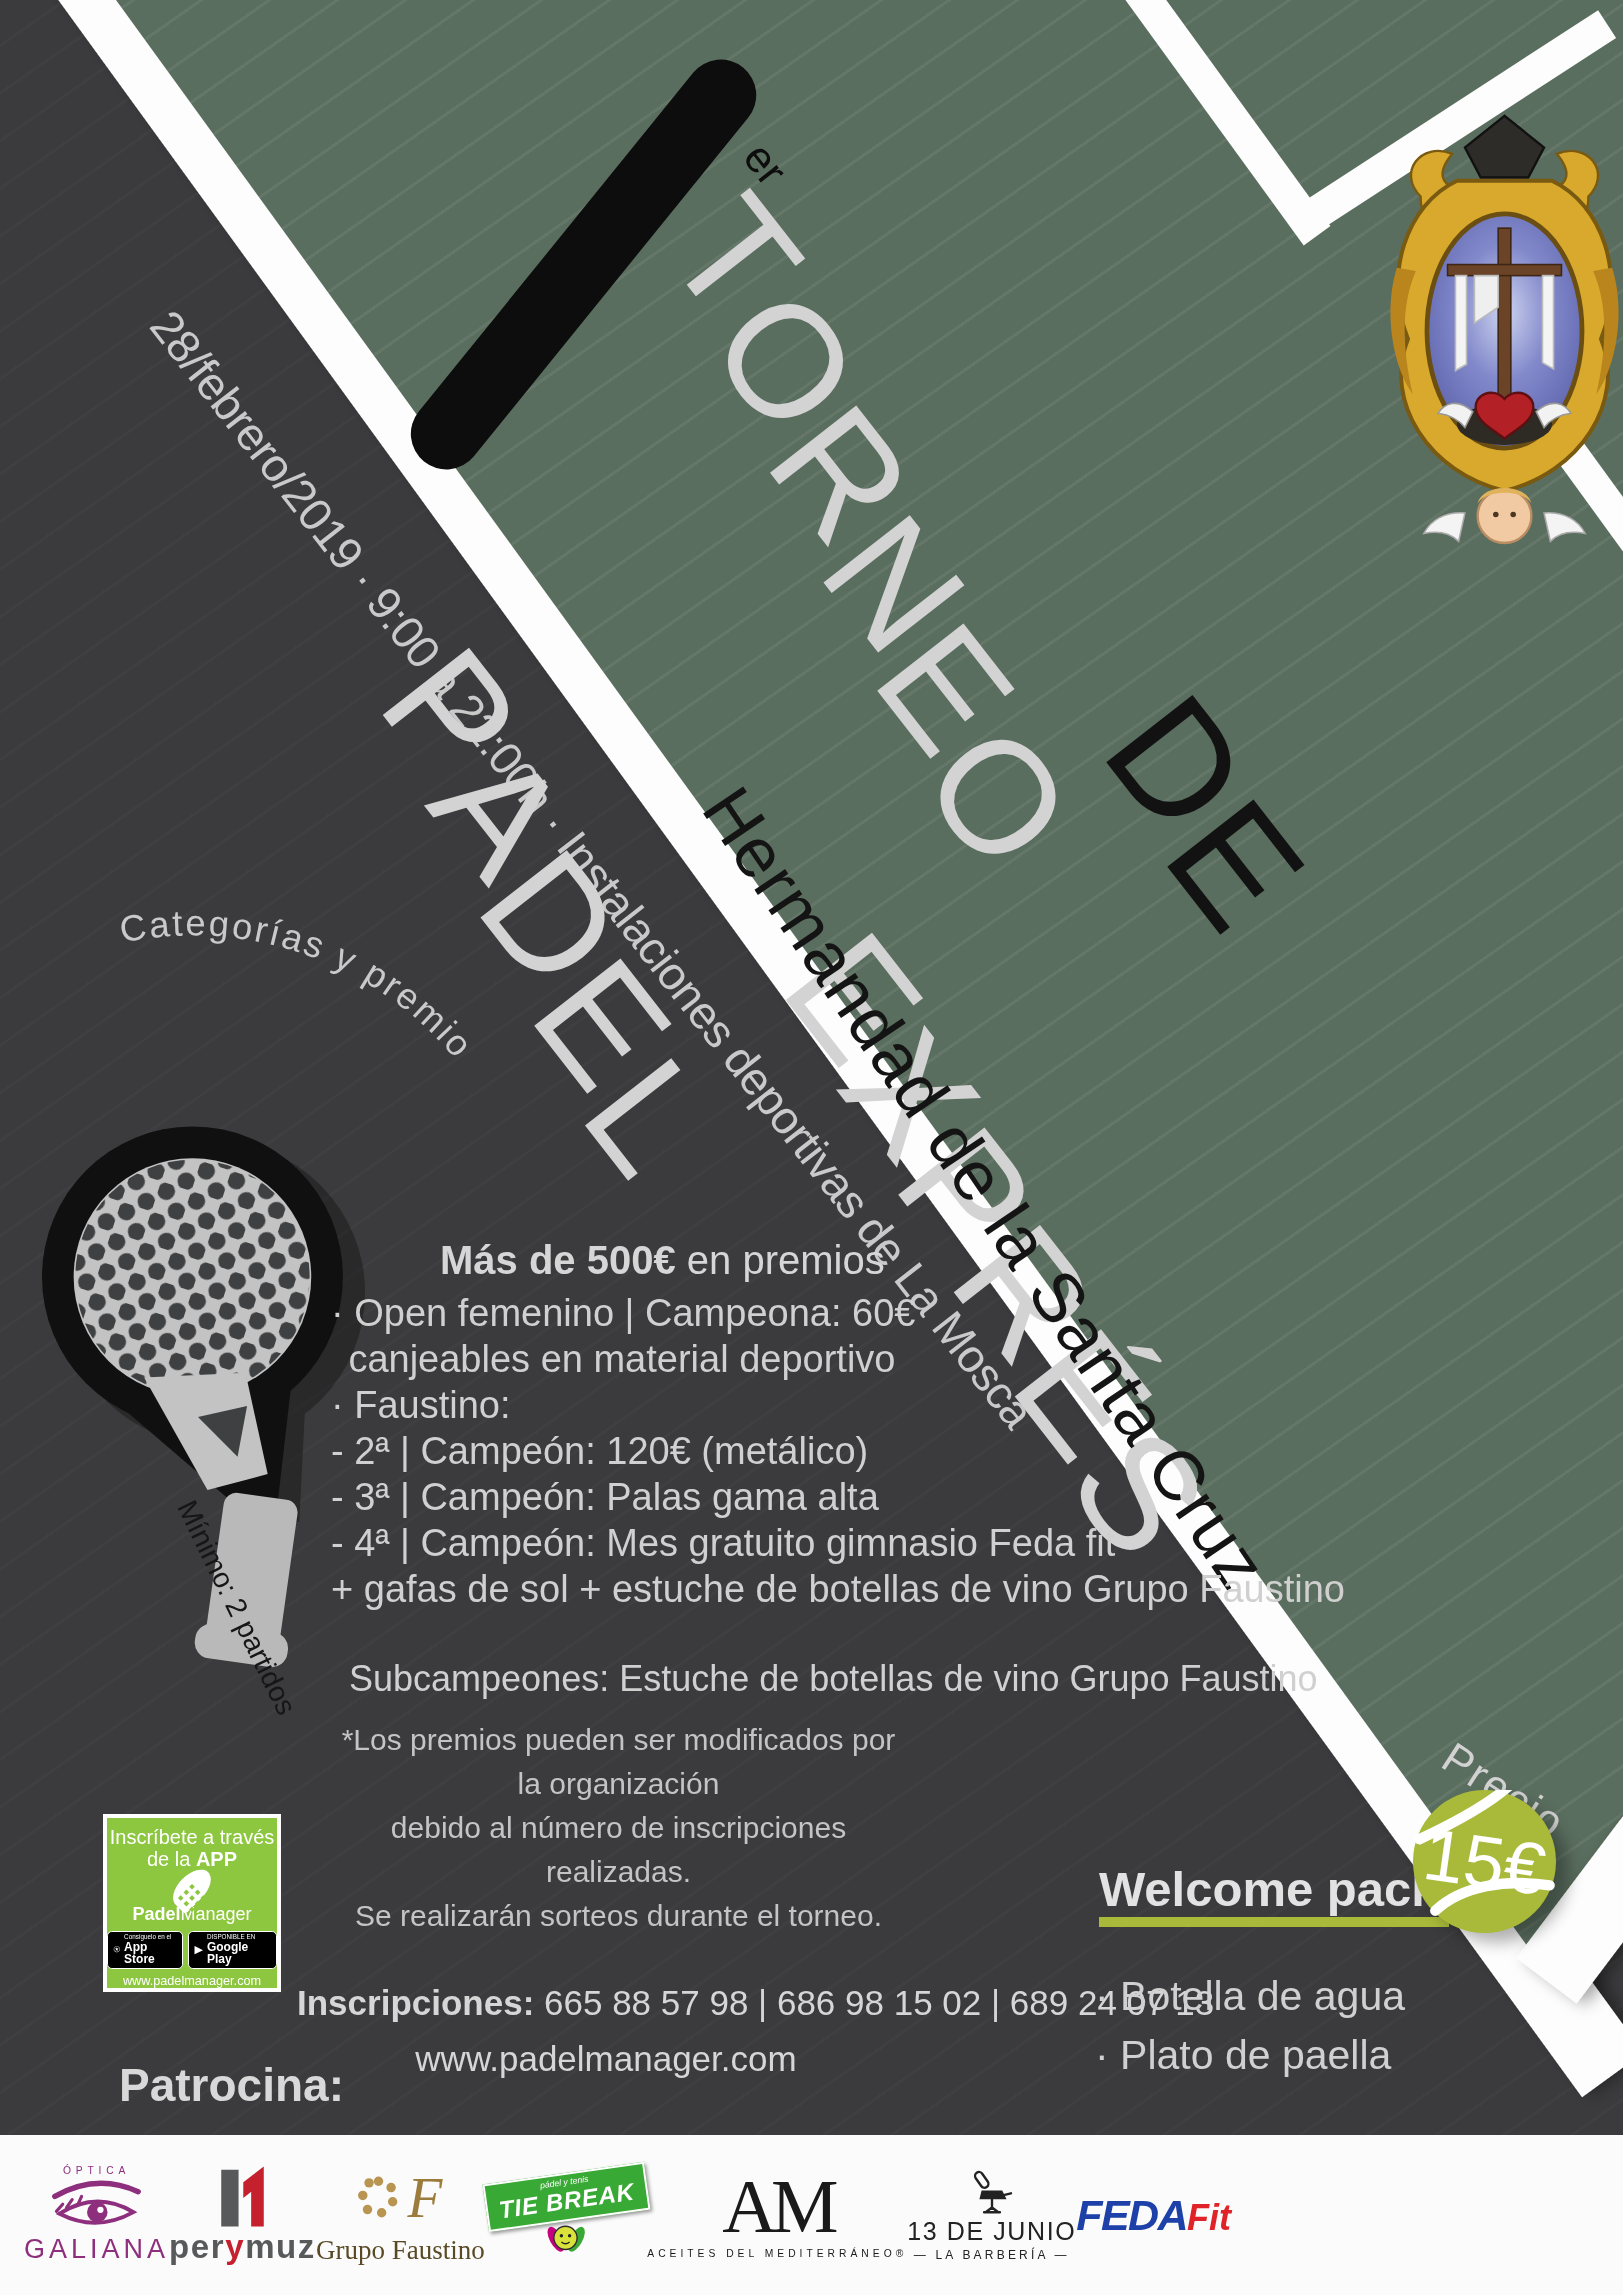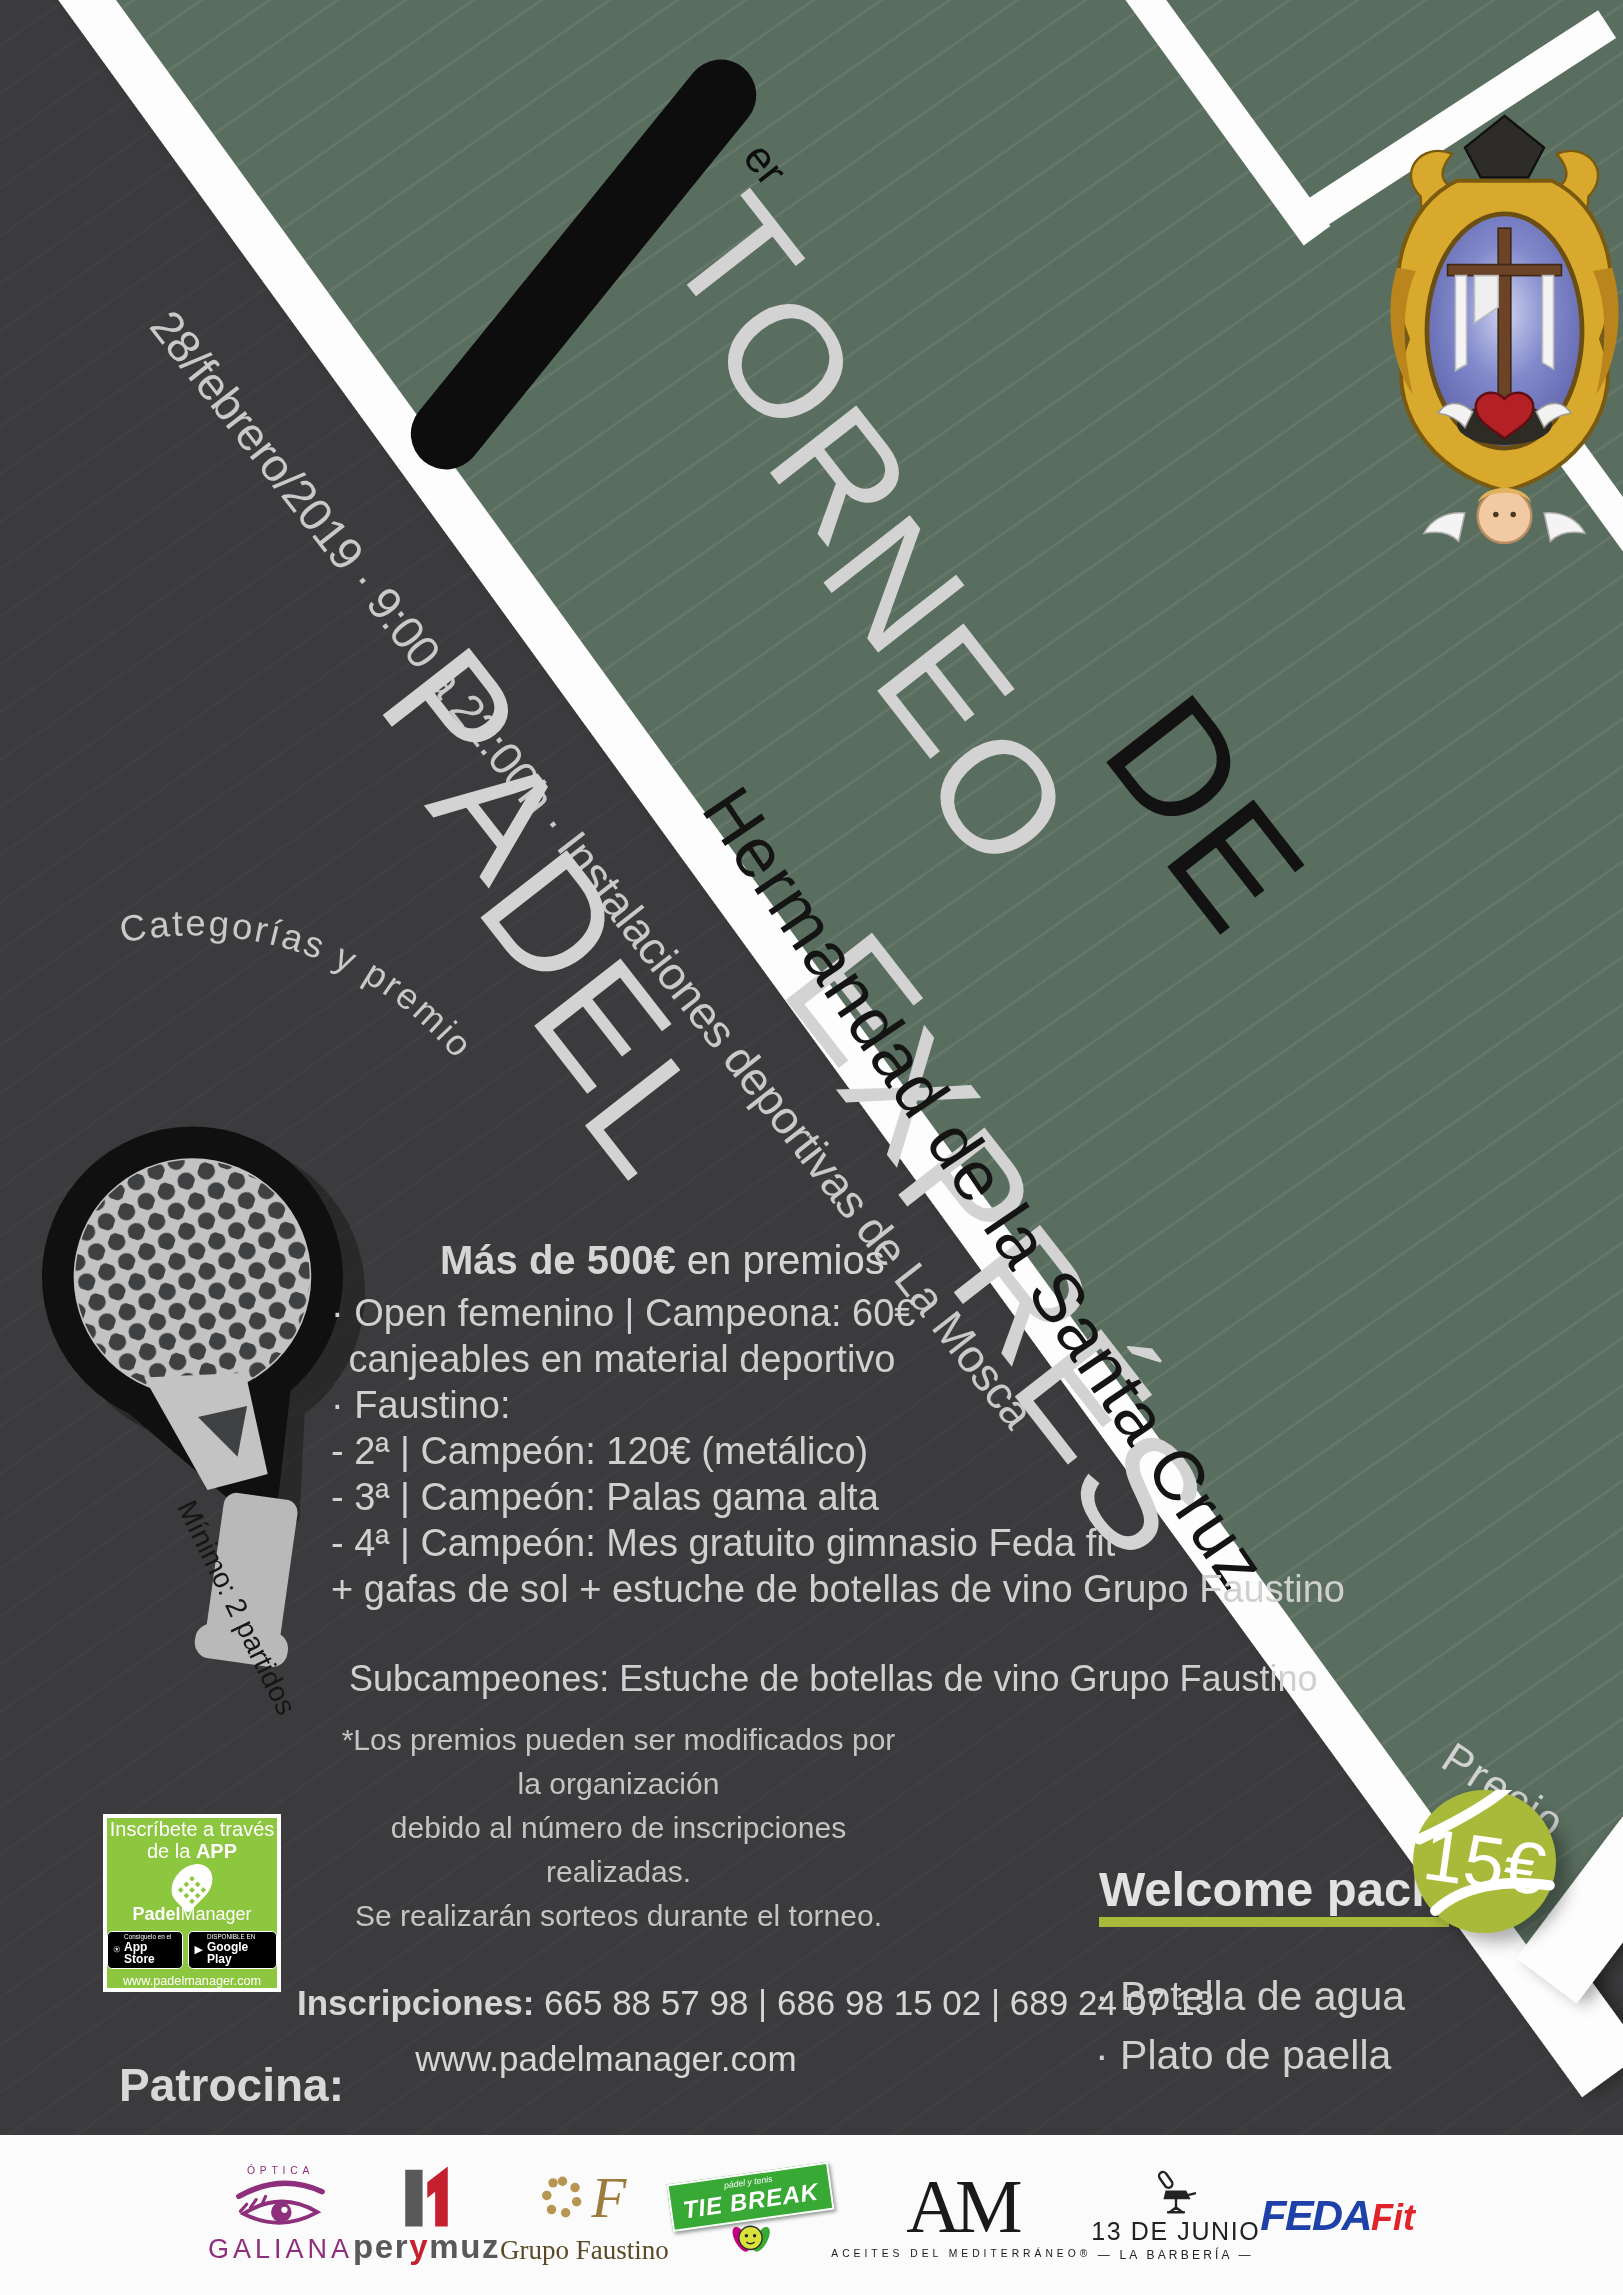--- a/index.html
+++ b/index.html
@@ -69,37 +69,37 @@
   
   .ball{position:absolute;left:1413px;top:1790px;width:143px;height:143px;border-radius:50%;
     background:#a9ba3a;box-shadow:12.7px 9.5px 16px rgba(0,0,0,.3);}
   .ball svg{position:absolute;inset:0;}
   .ball .amount{position:absolute;inset:0;display:flex;align-items:center;justify-content:center;
     font-size:73px;color:#fff;transform:rotate(8deg);}
   
   .appbox{position:absolute;left:103px;top:1814px;width:178px;height:178px;background:#8dc63f;
     border:4px solid #fff;box-sizing:border-box;display:flex;flex-direction:column;align-items:center;
     color:#fff;text-align:center;}
-  .appbox .l1{font-size:20px;line-height:22px;}
+  .appbox .l1{font-size:20px;margin-top:8px;line-height:22px;}
   .appbox .pin{width:46px;height:46px;margin:4.8px 0 1.6px 0;position:relative;}
   .appbox .pinshape{position:absolute;inset:0;background:#fff;border-radius:50% 50% 50% 3.2px;transform:rotate(-45deg);}
   .appbox .dots{position:absolute;left:11px;top:11px;width:24px;height:24px;transform:rotate(45deg);
     background-image:radial-gradient(circle 2.4px,#8dc63f 2.4px,transparent 2.4px);background-size:8px 8px;}
   .appbox .brand{font-size:18px;}
   .badges{display:flex;gap:4.8px;margin-top:6.3px;}
   .badge{background:#000;border:0.8px solid #fff;border-radius:4.8px;padding:1.6px 5.5px;text-align:left;
     display:flex;align-items:center;gap:4px;cursor:pointer;}
   .badge .tiny{font-size:6.3px;line-height:7.1px;}
   .badge .big{font-size:12px;font-weight:bold;line-height:12.7px;}
   .badge .ic{font-size:11px;}
   .appbox .site{font-size:12.7px;margin-top:5.5px;}
   
   .patrocina{position:absolute;left:119px;top:2058px;font-size:46px;font-weight:bold;color:#d8d8d8;}
   .footer{position:absolute;left:0;top:2135px;width:1623px;height:160px;background:#fbfbfb;
-    display:flex;align-items:center;justify-content:center;padding:0 24px;box-sizing:border-box;}
+    display:flex;align-items:center;justify-content:flex-start;padding:0 24px;box-sizing:border-box;}
   .logo{display:flex;flex-direction:column;align-items:center;justify-content:center;text-align:center;}
   .galiana-name{font-size:27px;letter-spacing:4px;color:#8e2f7e;margin-top:3.2px;}
   .galiana-top{font-size:10.3px;letter-spacing:4.8px;color:#8e2f7e;}
   .perymuz-name{font-size:33px;font-weight:bold;color:#58595b;letter-spacing:1.6px;}
   .perymuz-name .y{color:#c5202e;}
   .faustino-name{font-family:"Liberation Serif",serif;font-size:27px;color:#594a25;margin-top:5px;}
   .tiebreak-banner{background:#39a935;border:2.4px solid #fff;box-shadow:1.6px 2.4px 4px rgba(0,0,0,.4);
     transform:rotate(-8deg);padding:1.6px 11px 4.8px 11px;color:#fff;}
   .tiebreak-banner .tb1{font-size:8.7px;font-style:italic;}
   .tiebreak-banner .tb2{font-size:24px;font-weight:bold;font-style:italic;letter-spacing:0.8px;}

